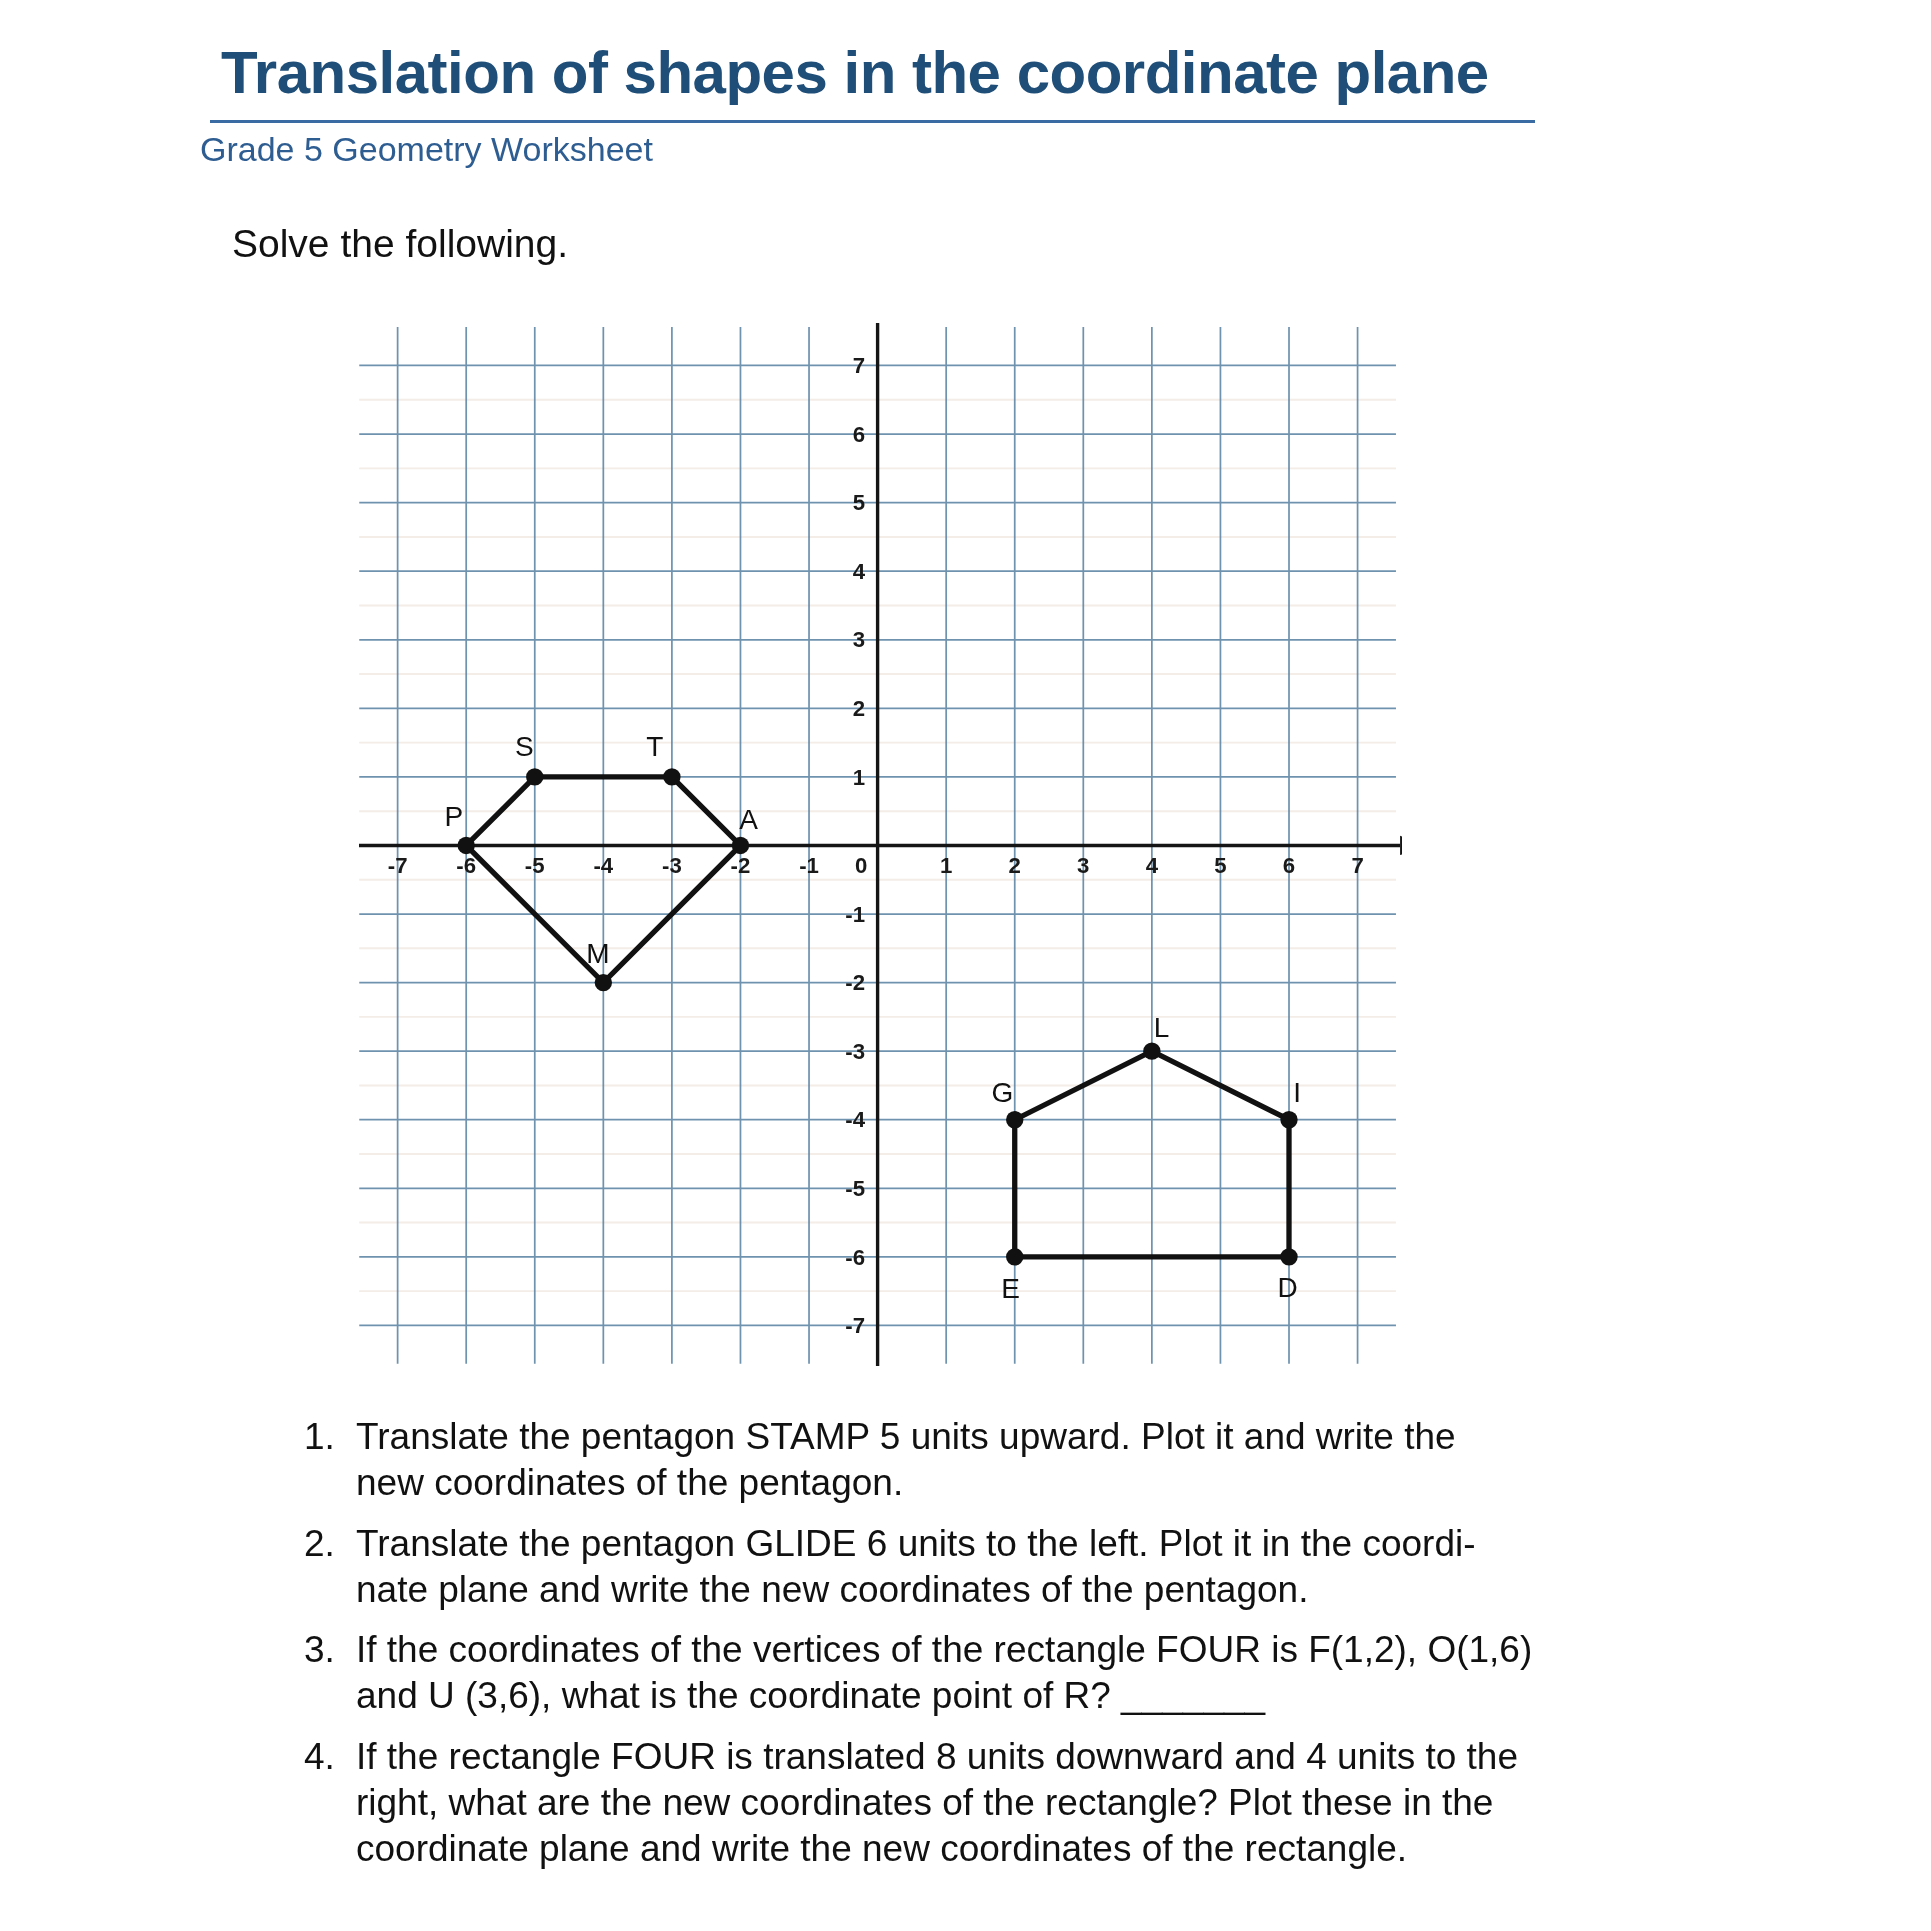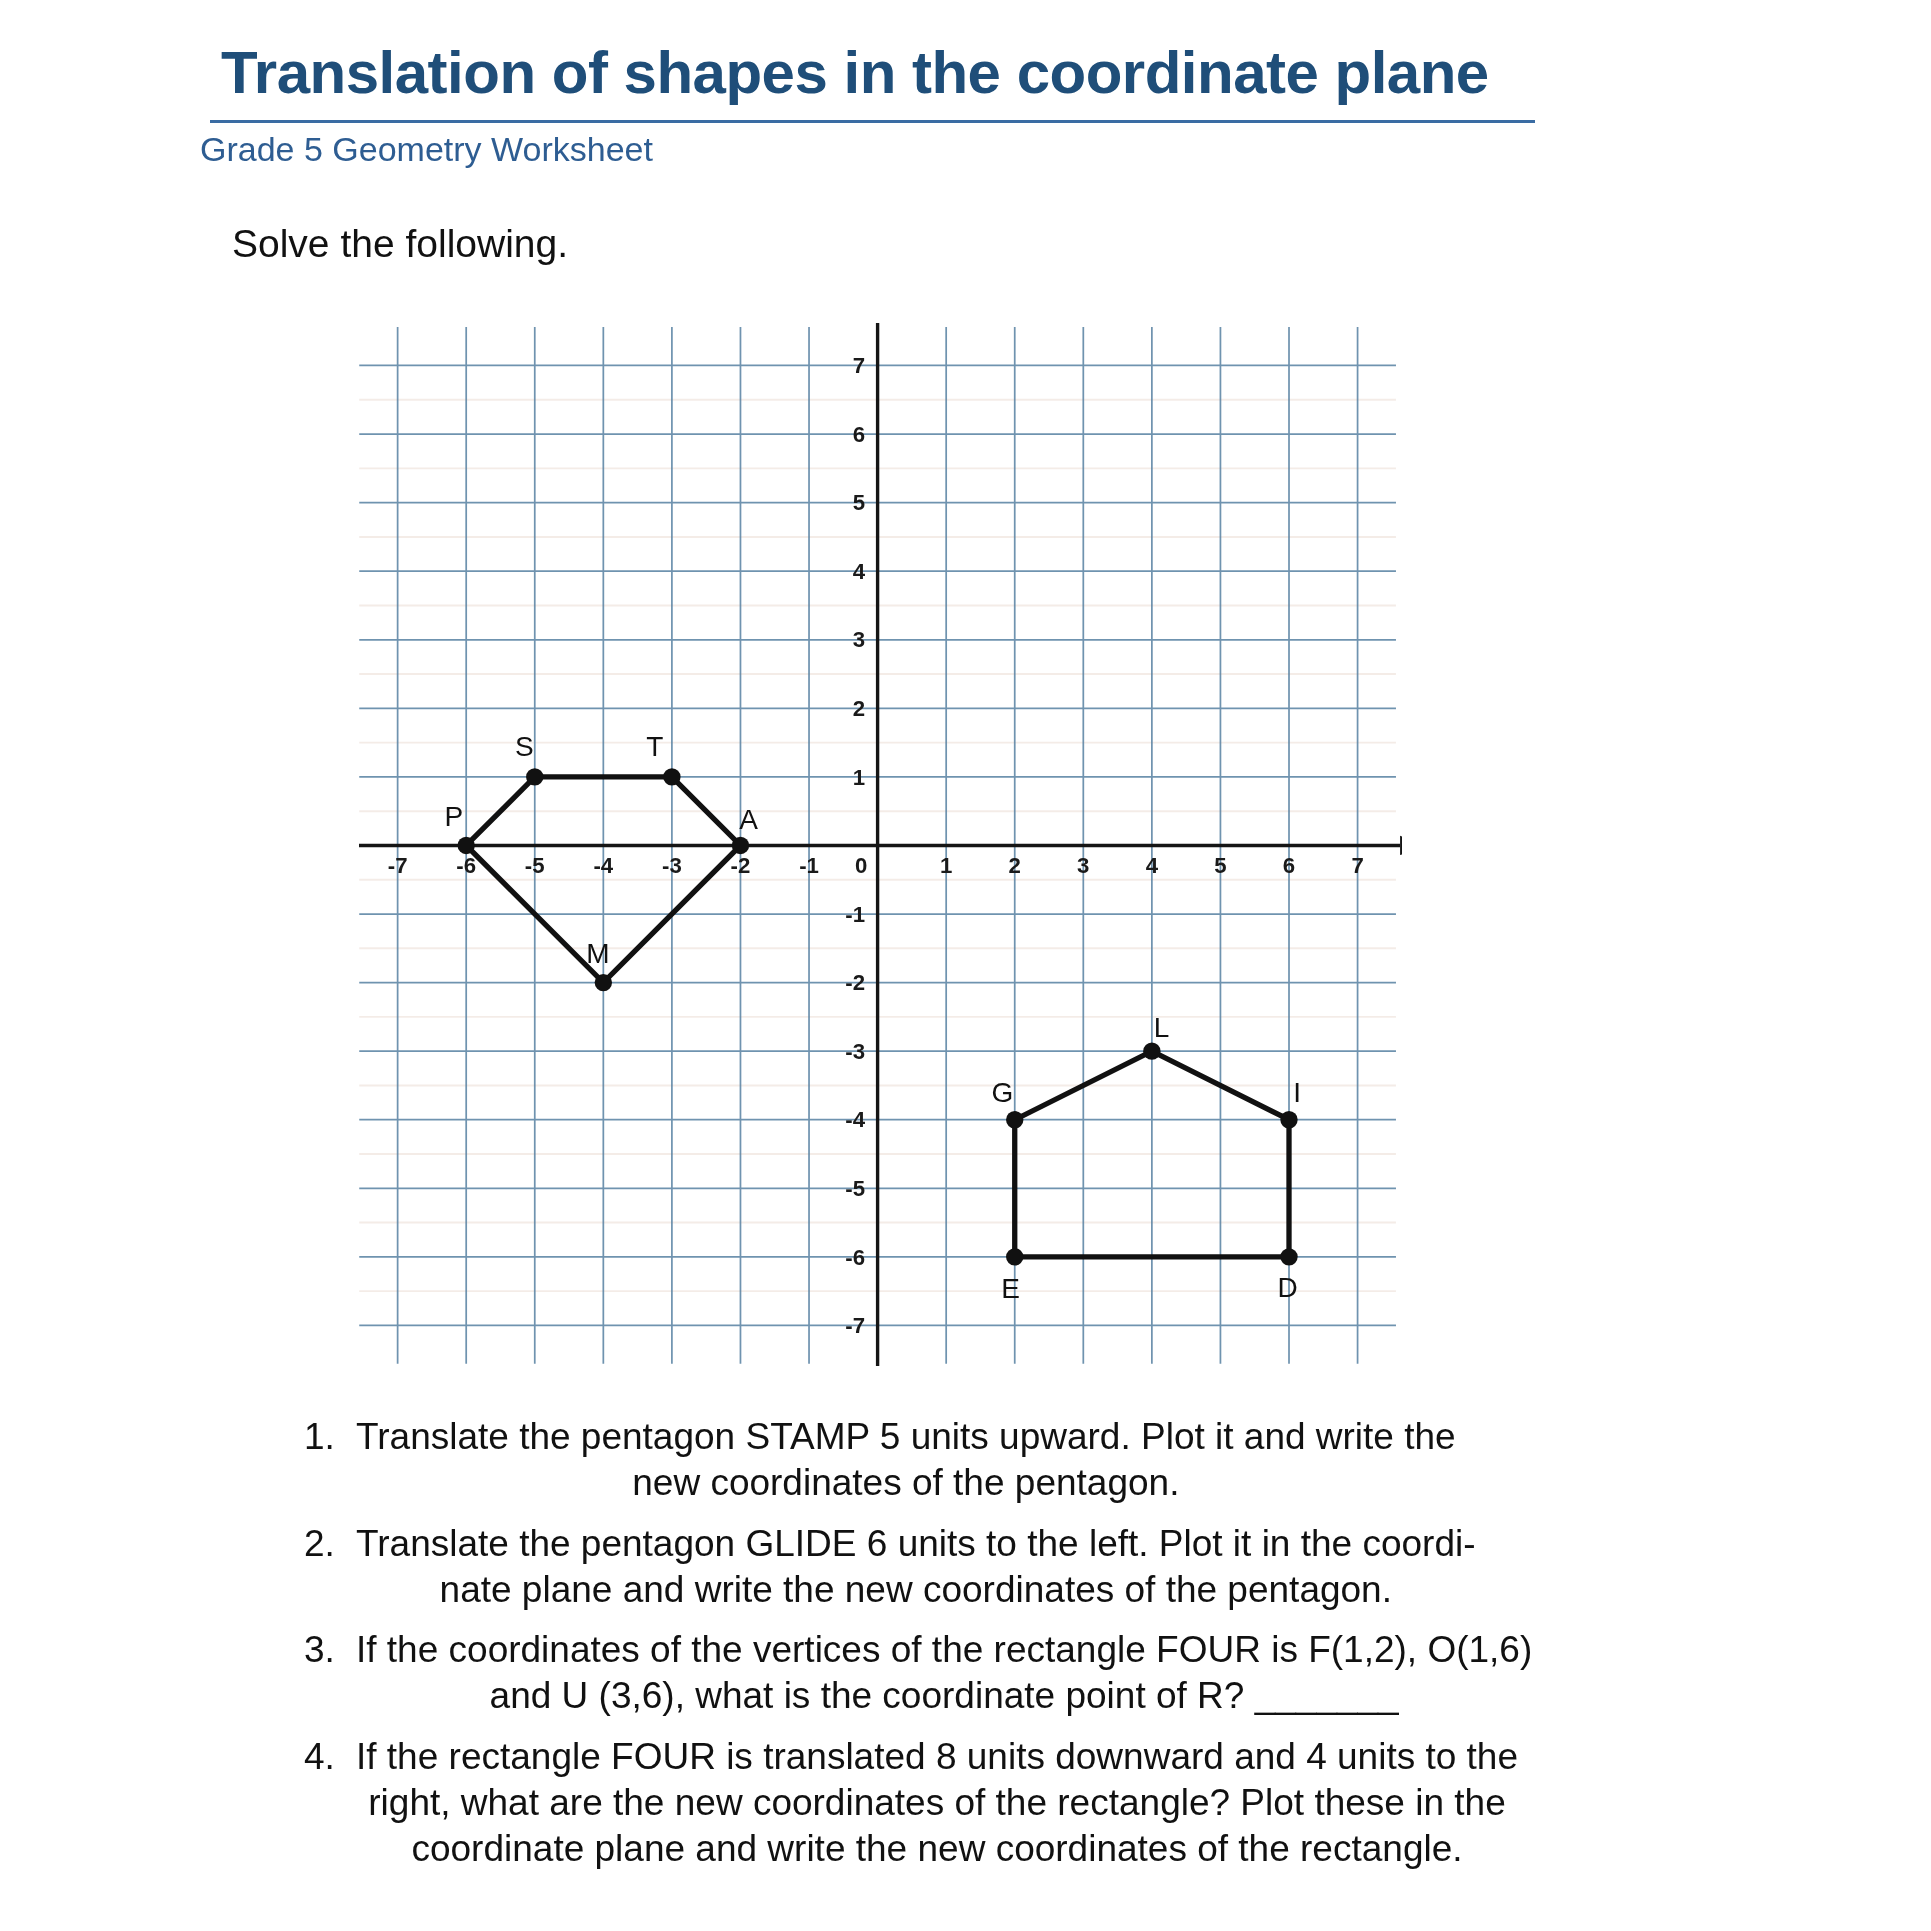--- a/index.html
+++ b/index.html
@@ -20,21 +20,21 @@
     position:absolute;left:220px;top:37px;margin:1px;
     font-size:60px;font-weight:700;color:var(--title-color);letter-spacing:-0.5px;
   }
   .rule{position:absolute;left:210px;top:120px;width:1325px;height:2.9px;background:var(--rule-color);}
   .subtitle{position:absolute;left:200px;top:130px;font-size:34px;color:var(--subtitle-color);}
   .instruction{position:absolute;left:232px;top:222px;font-size:39px;color:var(--text-color);}
   .graph{position:absolute;left:359px;top:323px;width:1043px;height:1043px;}
   .questions{position:absolute;left:304px;top:1414px;width:1284px;margin:0;padding:0;list-style:none;}
   .q-item{display:flex;margin:0 0 14.5px 0;font-size:37px;line-height:46px;}
   .q-num{flex:none;width:52px;}
-  .q-text{white-space:pre-line;text-align:center;}
+  .q-text{white-space:pre-line;}
   svg text{font-family:"Liberation Sans",sans-serif;}
 </style>
 </head>
 <body>
 
 <div class="page">
   <h1 class="title">Translation of shapes in the coordinate plane</h1>
   <div class="rule"></div>
   <div class="subtitle">Grade 5 Geometry Worksheet</div>
   <div class="instruction">Solve the following.</div>

